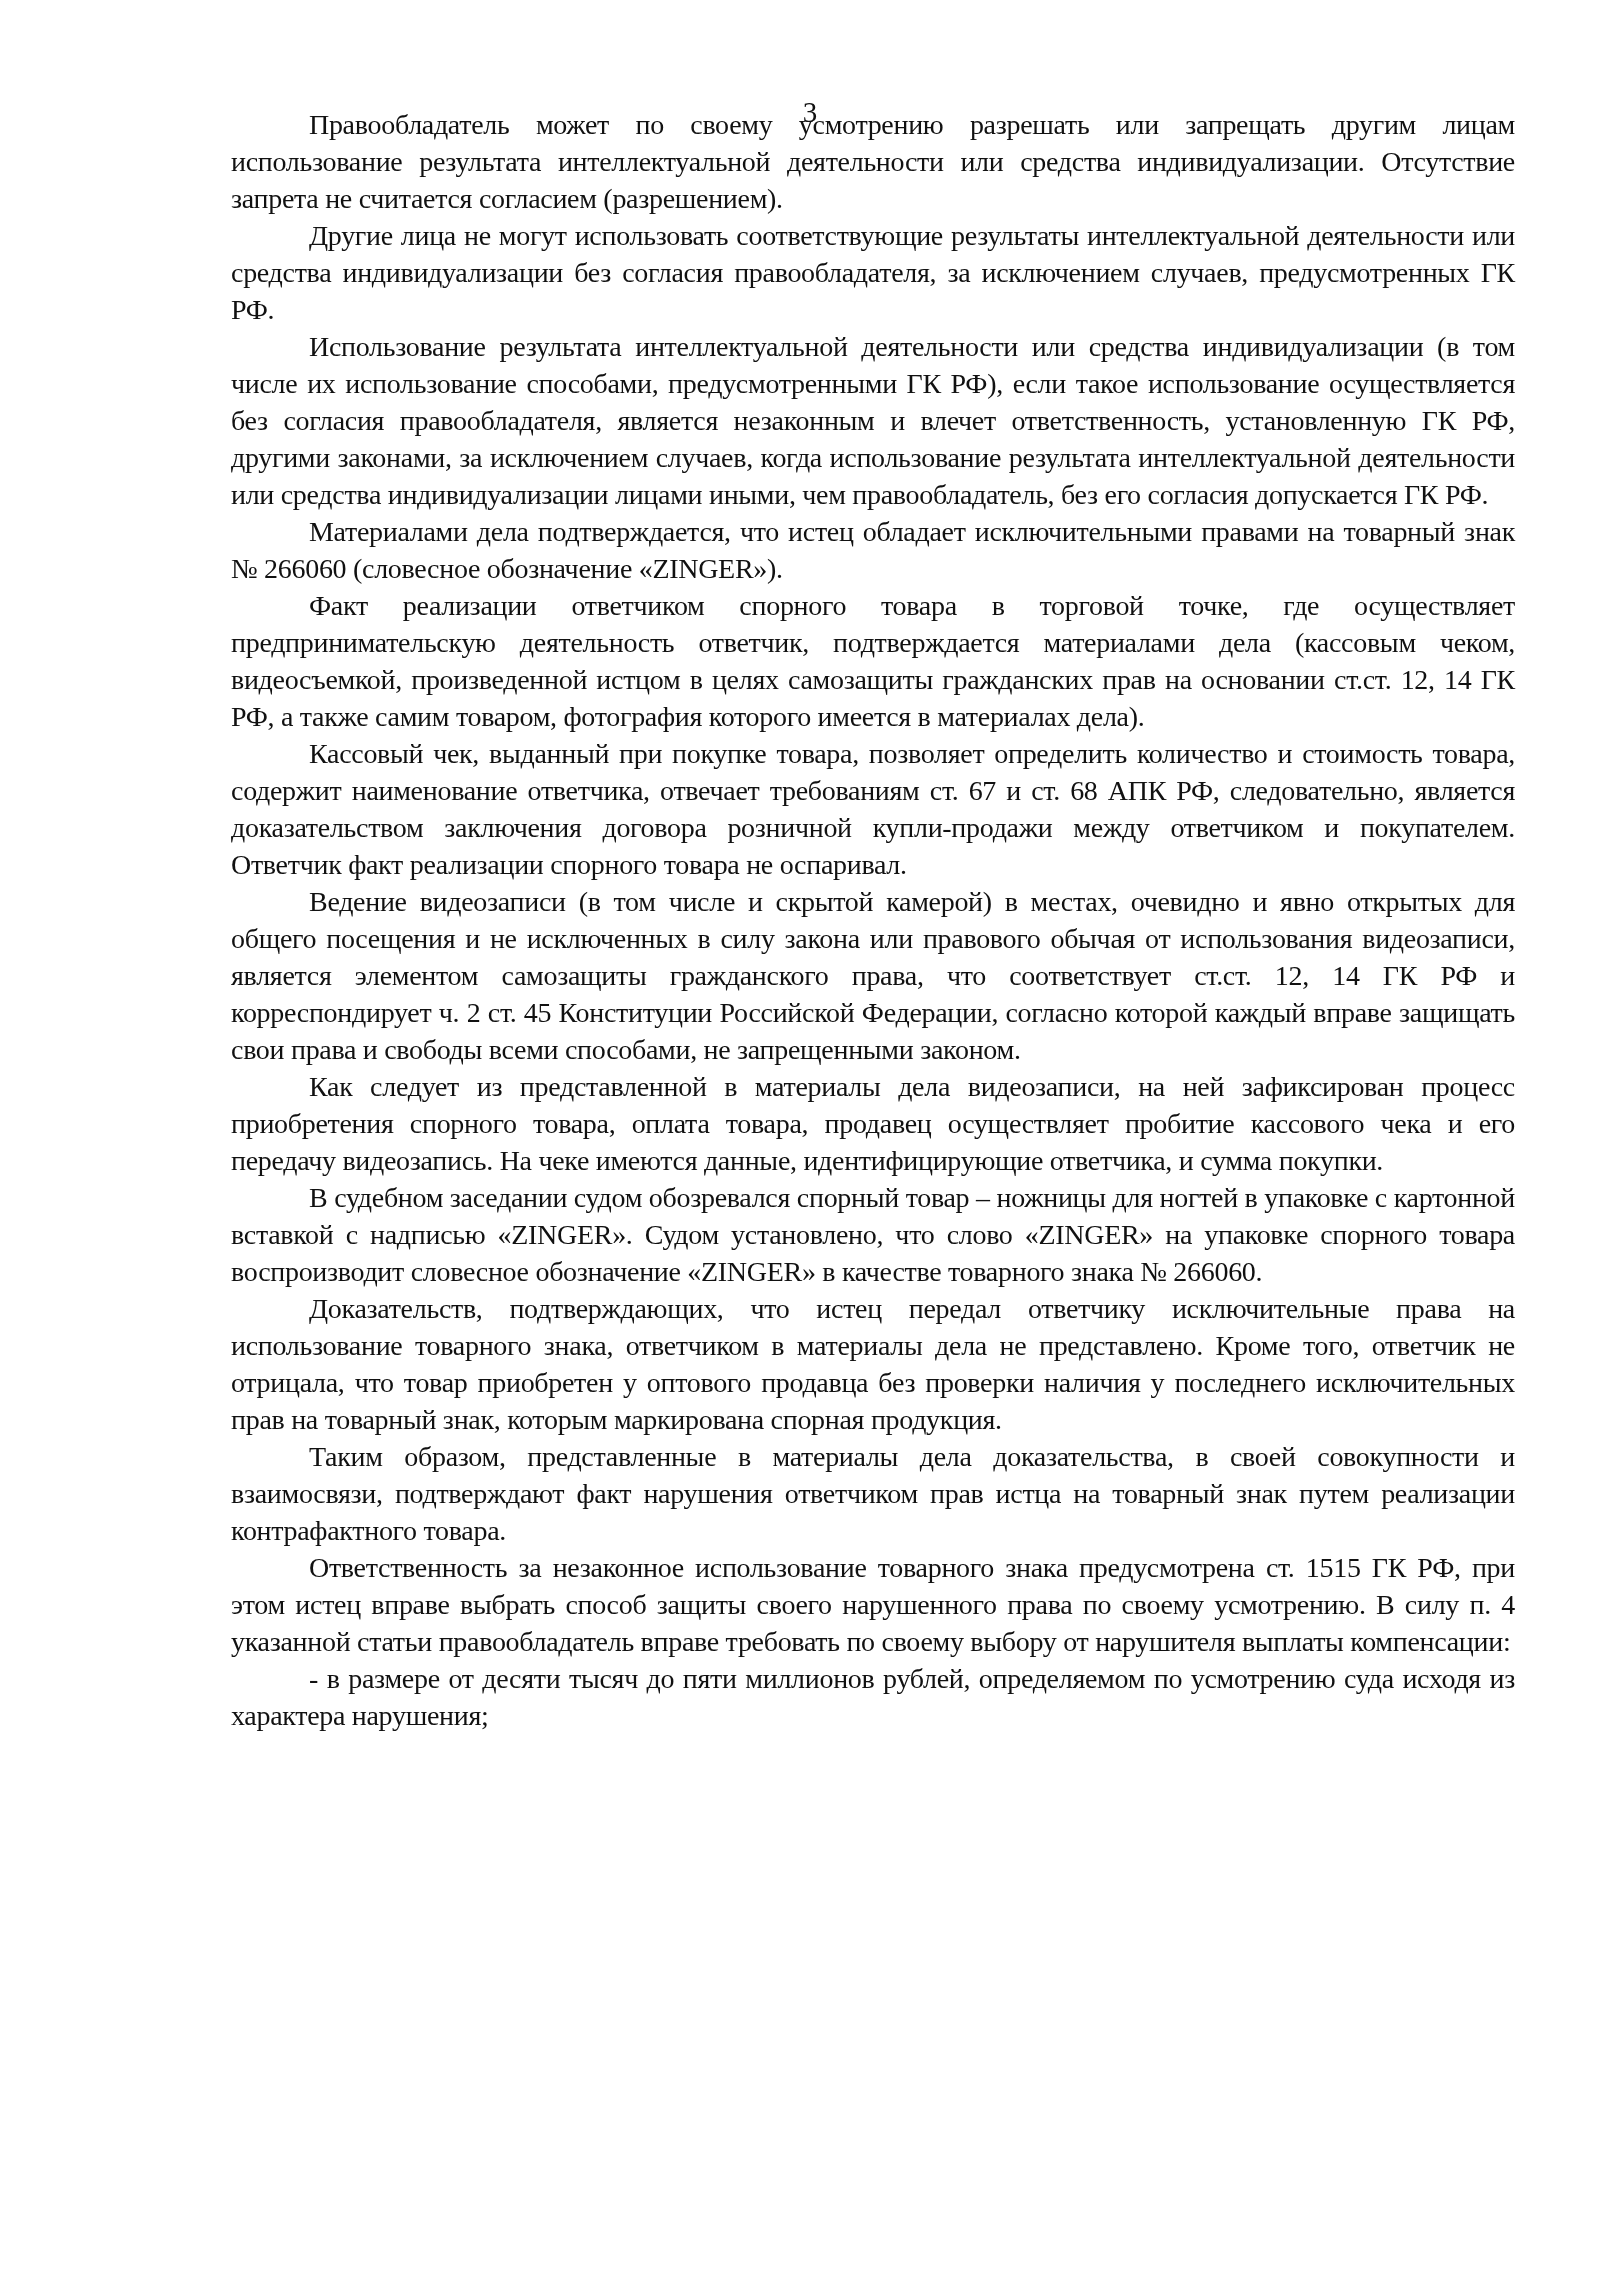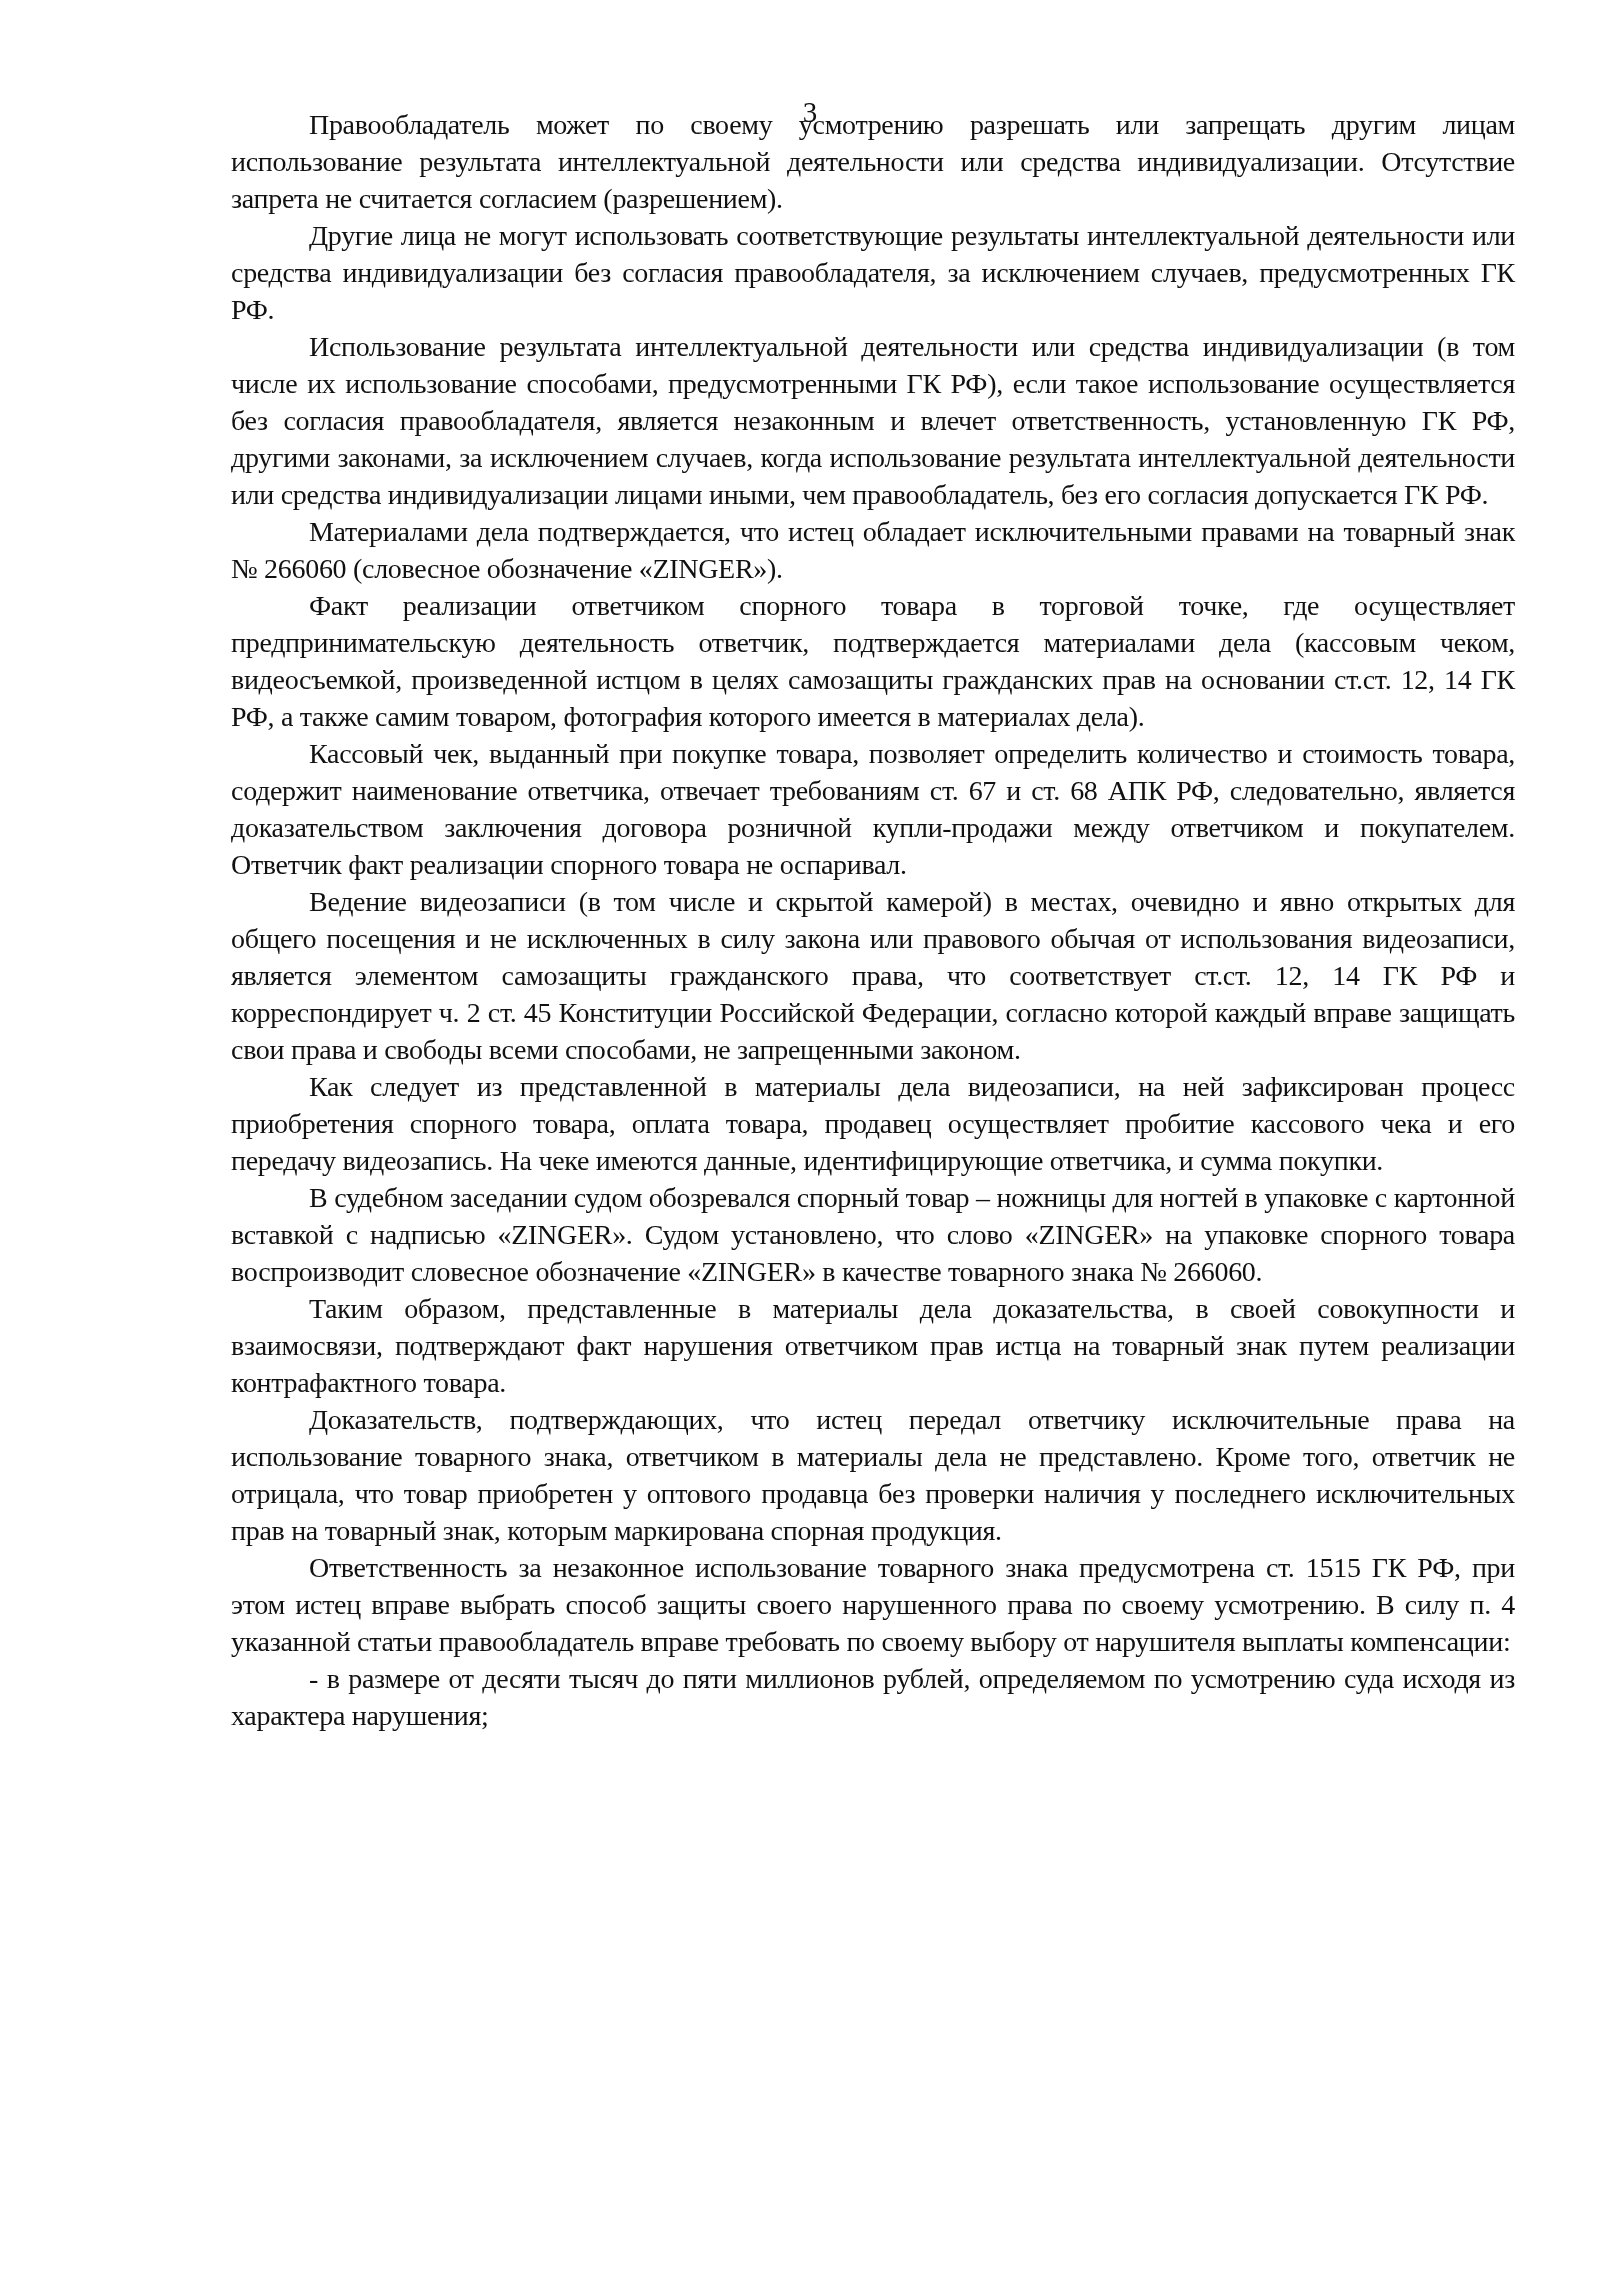--- a/index.html
+++ b/index.html
@@ -24,18 +24,18 @@
 <div class="page">
   <p>Правообладатель может по своему усмотрению разрешать или запрещать другим лицам использование результата интеллектуальной деятельности или средства индивидуализации. Отсутствие запрета не считается согласием (разрешением).</p>
   <p>Другие лица не могут использовать соответствующие результаты интеллектуальной деятельности или средства индивидуализации без согласия правообладателя, за исключением случаев, предусмотренных ГК РФ.</p>
   <p>Использование результата интеллектуальной деятельности или средства индивидуализации (в том числе их использование способами, предусмотренными ГК РФ), если такое использование осуществляется без согласия правообладателя, является незаконным и влечет ответственность, установленную ГК РФ, другими законами, за исключением случаев, когда использование результата интеллектуальной деятельности или средства индивидуализации лицами иными, чем правообладатель, без его согласия допускается ГК РФ.</p>
   <p>Материалами дела подтверждается, что истец обладает исключительными правами на товарный знак № 266060 (словесное обозначение «ZINGER»).</p>
   <p>Факт реализации ответчиком спорного товара в торговой точке, где осуществляет предпринимательскую деятельность ответчик, подтверждается материалами дела (кассовым чеком, видеосъемкой, произведенной истцом в целях самозащиты гражданских прав на основании ст.ст. 12, 14 ГК РФ, а также самим товаром, фотография которого имеется в материалах дела).</p>
   <p>Кассовый чек, выданный при покупке товара, позволяет определить количество и стоимость товара, содержит наименование ответчика, отвечает требованиям ст. 67 и ст. 68 АПК РФ, следовательно, является доказательством заключения договора розничной купли-продажи между ответчиком и покупателем. Ответчик факт реализации спорного товара не оспаривал.</p>
   <p>Ведение видеозаписи (в том числе и скрытой камерой) в местах, очевидно и явно открытых для общего посещения и не исключенных в силу закона или правового обычая от использования видеозаписи, является элементом самозащиты гражданского права, что соответствует ст.ст. 12, 14 ГК РФ и корреспондирует ч. 2 ст. 45 Конституции Российской Федерации, согласно которой каждый вправе защищать свои права и свободы всеми способами, не запрещенными законом.</p>
   <p>Как следует из представленной в материалы дела видеозаписи, на ней зафиксирован процесс приобретения спорного товара, оплата товара, продавец осуществляет пробитие кассового чека и его передачу видеозапись. На чеке имеются данные, идентифицирующие ответчика, и сумма покупки.</p>
   <p>В судебном заседании судом обозревался спорный товар – ножницы для ногтей в упаковке с картонной вставкой с надписью «ZINGER». Судом установлено, что слово «ZINGER» на упаковке спорного товара воспроизводит словесное обозначение «ZINGER» в качестве товарного знака № 266060.</p>
+  <p>Доказательств, подтверждающих, что истец передал ответчику исключительные права на использование товарного знака, ответчиком в материалы дела не представлено. Кроме того, ответчик не отрицала, что товар приобретен у оптового продавца без проверки наличия у последнего исключительных прав на товарный знак, которым маркирована спорная продукция.</p>
   <p>Таким образом, представленные в материалы дела доказательства, в своей совокупности и взаимосвязи, подтверждают факт нарушения ответчиком прав истца на товарный знак путем реализации контрафактного товара.</p>
-  <p>Доказательств, подтверждающих, что истец передал ответчику исключительные права на использование товарного знака, ответчиком в материалы дела не представлено. Кроме того, ответчик не отрицала, что товар приобретен у оптового продавца без проверки наличия у последнего исключительных прав на товарный знак, которым маркирована спорная продукция.</p>
   <p>Ответственность за незаконное использование товарного знака предусмотрена ст. 1515 ГК РФ, при этом истец вправе выбрать способ защиты своего нарушенного права по своему усмотрению. В силу п. 4 указанной статьи правообладатель вправе требовать по своему выбору от нарушителя выплаты компенсации:</p>
   <p class="list-item">- в размере от десяти тысяч до пяти миллионов рублей, определяемом по усмотрению суда исходя из характера нарушения;</p>
 </div>
 
 
 </body></html>

